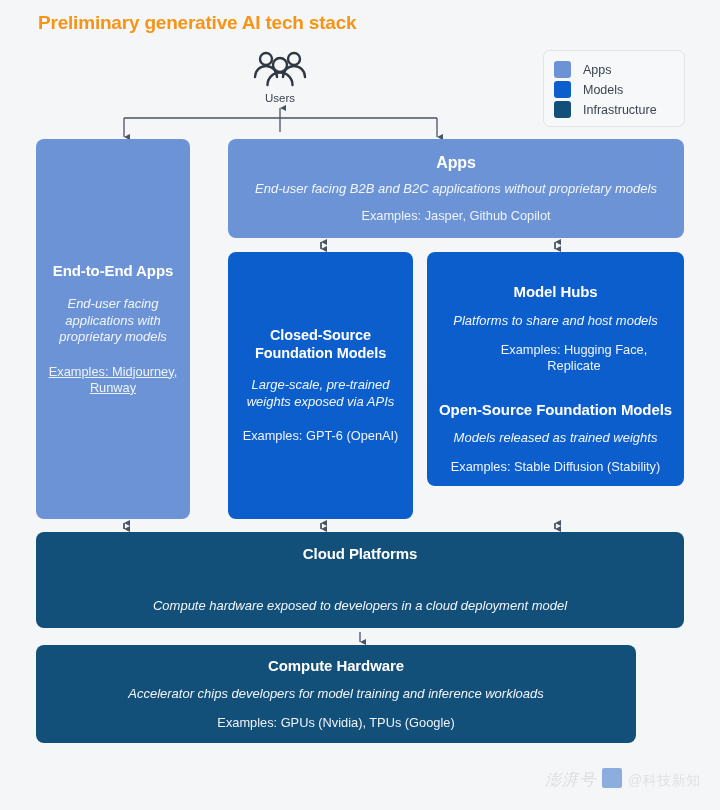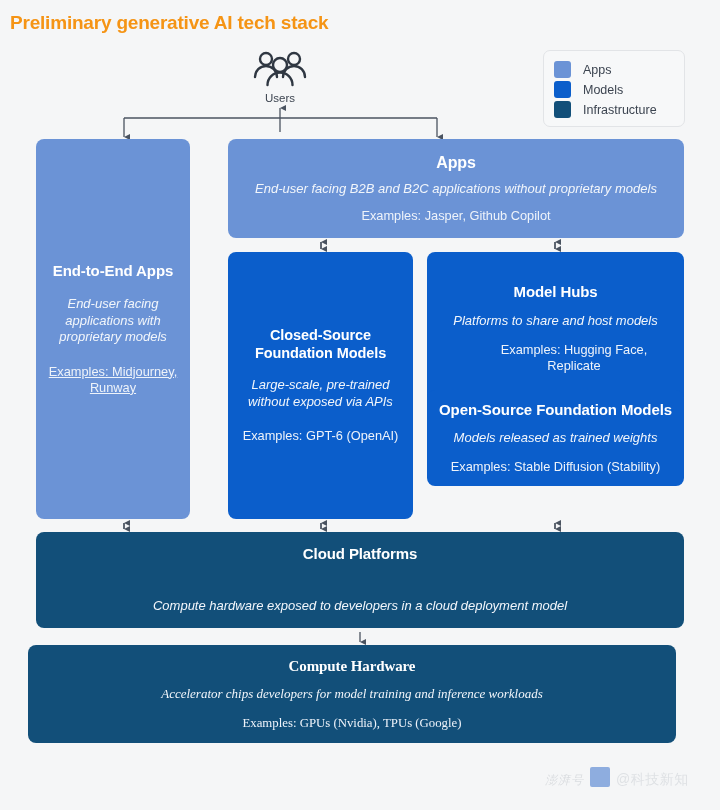--- a/index.html
+++ b/index.html
@@ -18,21 +18,21 @@
 
   .canvas {
     position: absolute;
     inset: 0;
     background: #f5f6f7;
   }
 
   
   .title {
     position: absolute;
-    left: 10px;
+    left: 38px;
     top: 12px;
     font-size: 19px;
     font-weight: bold;
     color: #f59415;
     letter-spacing: -0.2px;
     white-space: nowrap;
   }
 
   
   .users-node {
@@ -125,21 +125,21 @@
   .models-tone   { background: #0b5ecb; }
   .infra-tone    { background: #124f79; }
 
   
   #box-e2e     { left: 36px;  top: 139px; width: 154px; height: 380px; }
   #box-apps    { left: 228px; top: 139px; width: 456px; height: 99px;  }
   #box-closed  { left: 228px; top: 252px; width: 185px; height: 267px; }
   #box-hubs    { left: 427px; top: 252px; width: 257px; height: 153px; }
   #box-open    { left: 427px; top: 390px; width: 257px; height: 96px; }
   #box-cloud   { left: 36px;  top: 532px; width: 648px; height: 96px; gap: 24px;  }
-  #box-compute { left: 28px;  top: 645px; width: 648px; height: 98px; font-family: Liberation Serif, serif;  }
+  #box-compute { left: 36px;  top: 645px; width: 600px; height: 98px;  }
 
   #box-e2e .b-title { font-size: 15px; }
   #box-apps .b-title { font-size: 16px; }
   #box-apps .b-desc { margin-top: 8px; }
   #box-apps .b-ex { margin-top: 11px; }
   #box-hubs .b-title, #box-open .b-title { font-size: 15px; }
   #box-hubs .b-desc { margin-top: 12px; }
   #box-hubs .b-ex { margin-top: 13px; padding-left: 37px; }
   #box-open .b-desc { margin-top: 11px; }
   #box-open .b-ex { margin-top: 12px; }
@@ -155,21 +155,21 @@
   .watermark {
     position: absolute;
     left: 545px;
     top: 770px;
     display: flex;
     align-items: center;
     gap: 6px;
     opacity: 0.45;
   }
   .wm-text1 {
-    font-size: 12px;
+    font-size: 16px;
     color: #b9bec4;
     font-style: italic;
     letter-spacing: 1px;
   }
   .wm-logo {
     width: 20px;
     height: 20px;
     background: #1257c4;
     border-radius: 2px;
     position: relative;
@@ -279,21 +279,21 @@
   </div>
 
   <div class="box apps-tone" id="box-apps">
     <div class="b-title">Apps</div>
     <div class="b-desc">End-user facing B2B and B2C applications without proprietary models</div>
     <div class="b-ex">Examples: Jasper, Github Copilot</div>
   </div>
 
   <div class="box models-tone" id="box-closed">
     <div class="b-title">Closed-Source Foundation Models</div>
-    <div class="b-desc">Large-scale, pre-trained without exposed via APIs</div>
+    <div class="b-desc">Large-scale, pre-trained weights exposed via APIs</div>
     <div class="b-ex">Examples: GPT-6 (OpenAI)</div>
   </div>
 
   <div class="box models-tone" id="box-hubs">
     <div class="b-title">Model Hubs</div>
     <div class="b-desc">Platforms to share and host models</div>
     <div class="b-ex">Examples: Hugging Face, Replicate</div>
   </div>
 
   <div class="box models-tone" id="box-open">

